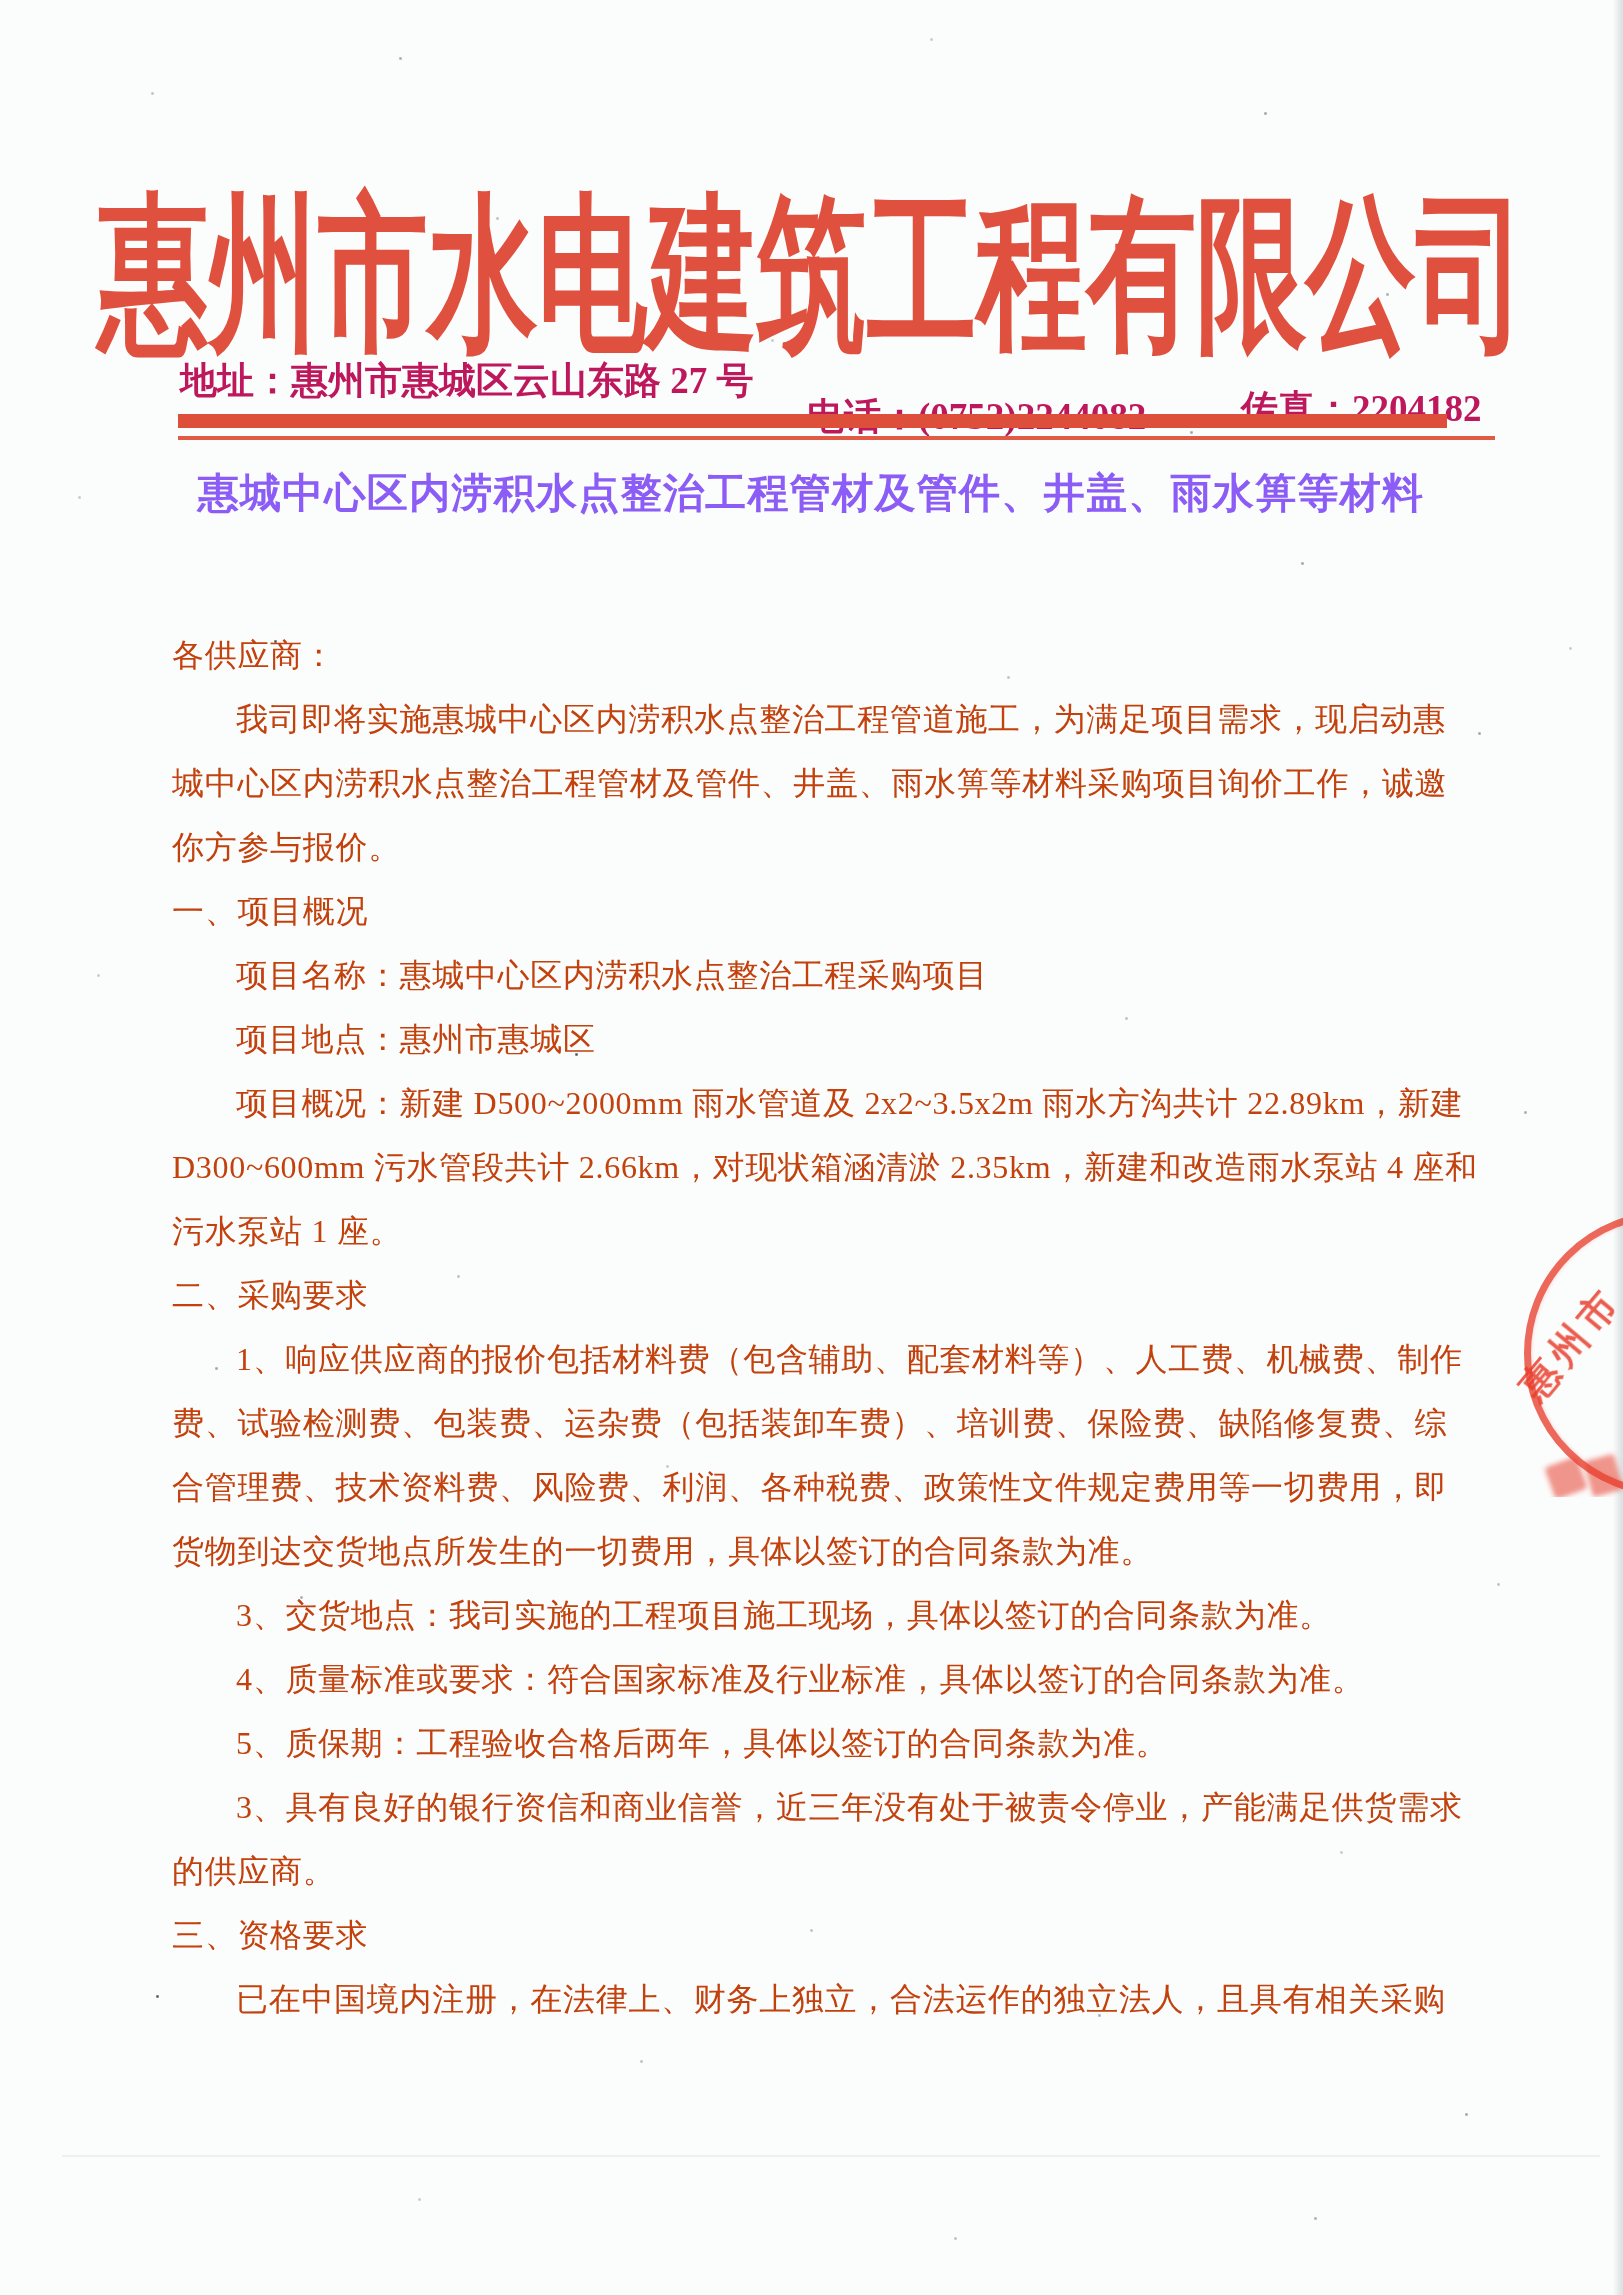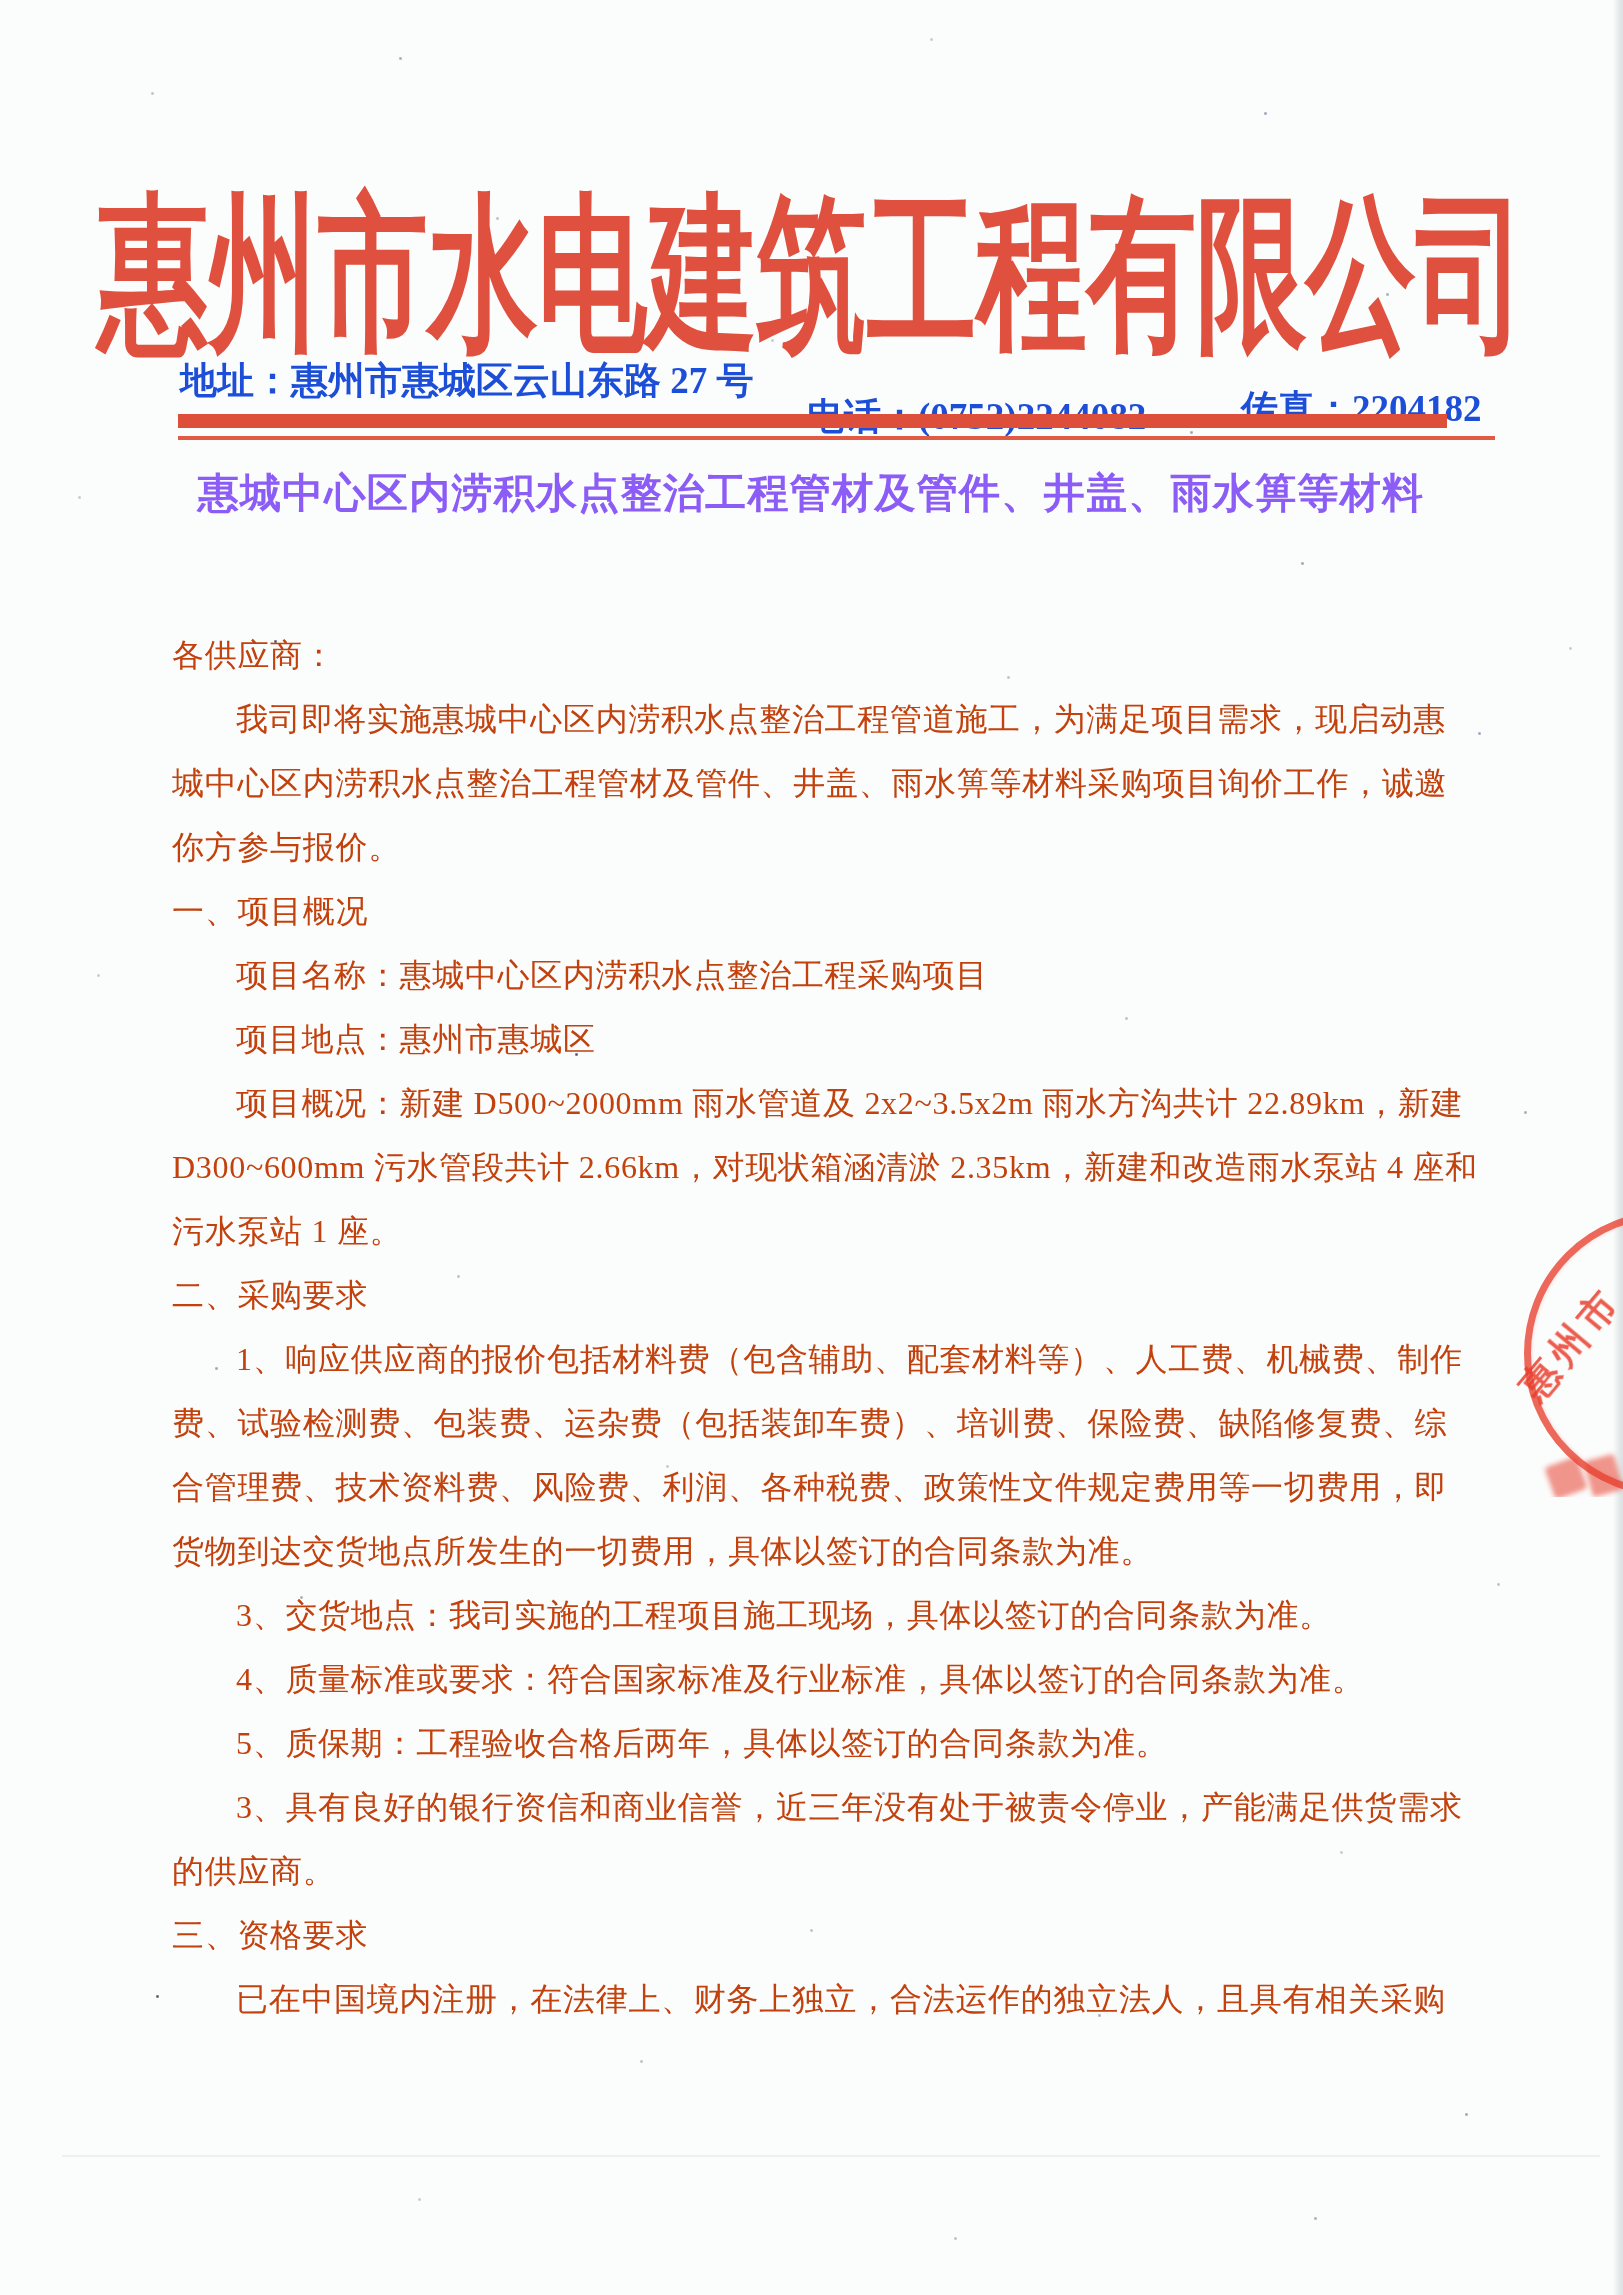--- a/index.html
+++ b/index.html
@@ -41,21 +41,21 @@
   .company {
     position:absolute; top:191px; left:0; width:100%;
     text-align:center;
     color:#e0503e; font-weight:bold; font-size:98px; line-height:98px;
     white-space:nowrap;
   }
   .company > span { display:inline-block; transform:scale(1.12,1.72); transform-origin:center top; }
 
   .info-row {
     position:absolute; top:359px; left:180px; width:1309px; height:47px;
-    color:#1d4ed8; font-weight:bold; font-size:37px; line-height:43px; white-space:nowrap;
+    color:#be185d; font-weight:bold; font-size:37px; line-height:43px; white-space:nowrap;
   }
   .info-addr  { position:absolute; left:0; }
   .info-phone { position:absolute; left:627px;margin-top:36px; }
   .info-fax   { position:absolute; left:1061px;margin-top:28px; }
 
   .rule-thick { position:absolute; left:178px; top:414px; width:1269px; height:13.7px; background:#dd4f3b; }
   .rule-thin  { position:absolute; left:178px; top:436px; width:1317px; height:3.9px;  background:#e05a44; }
 
   
   .doc-title-1, .doc-title-2 {

